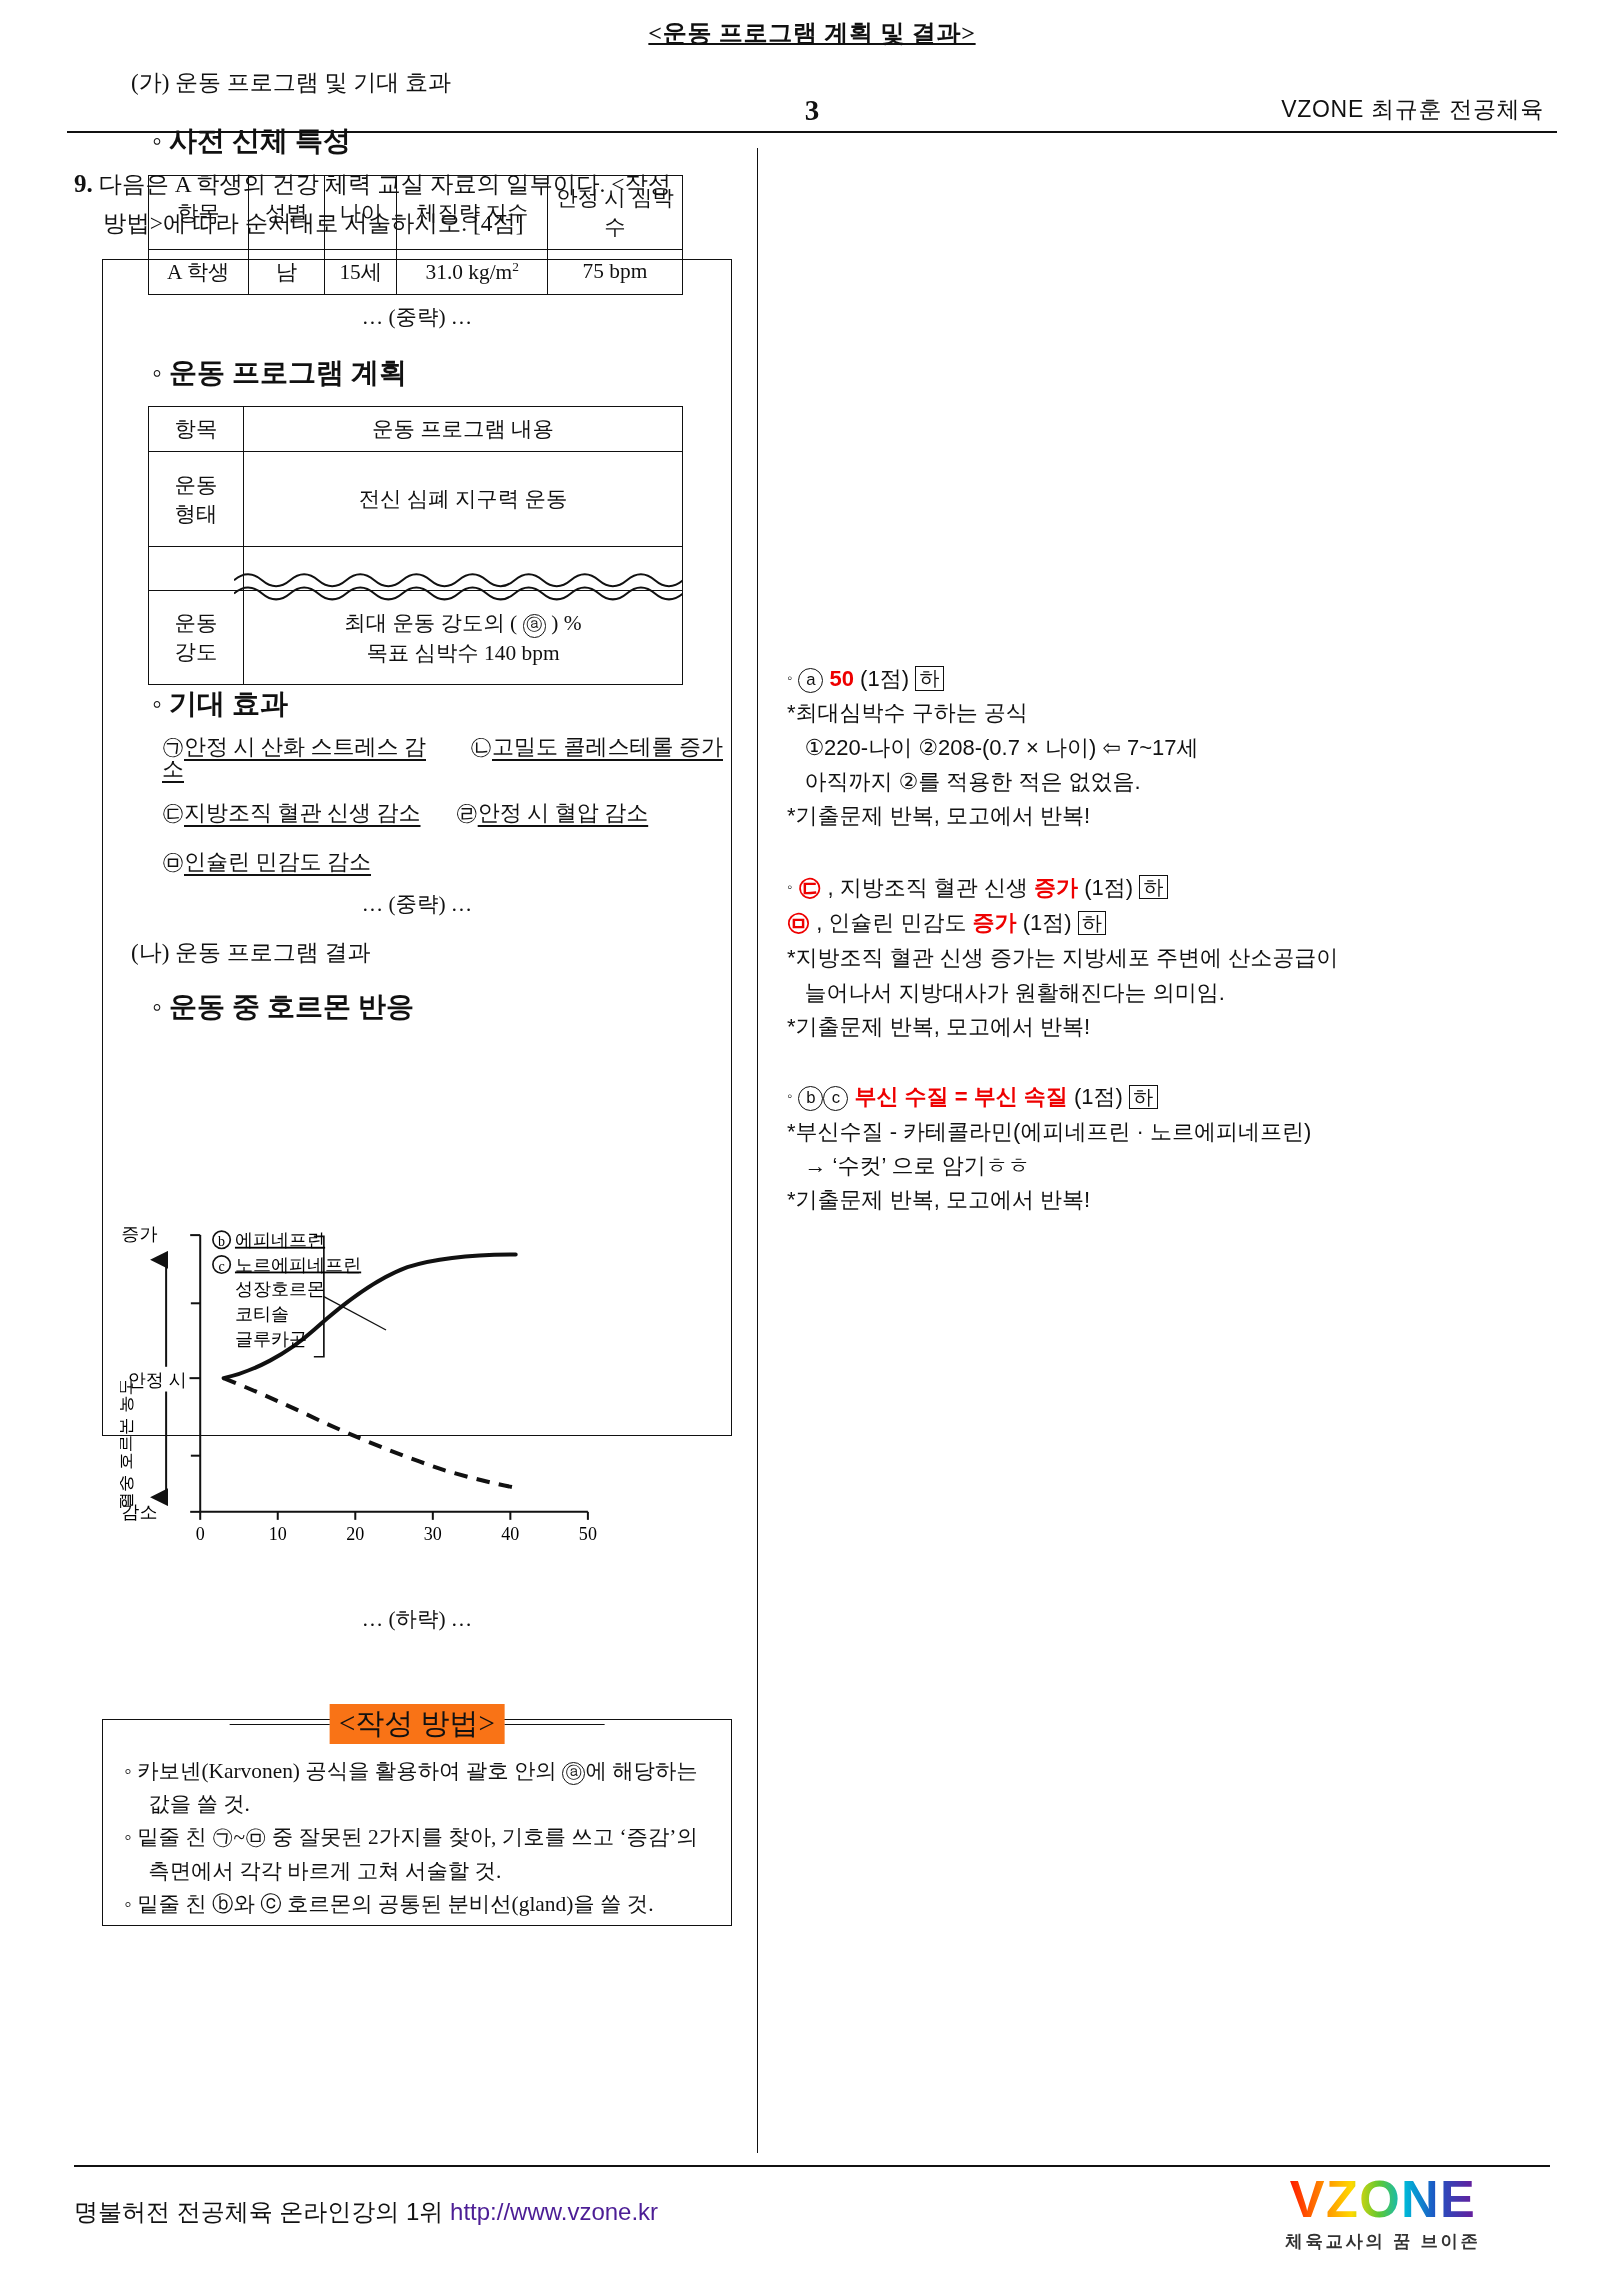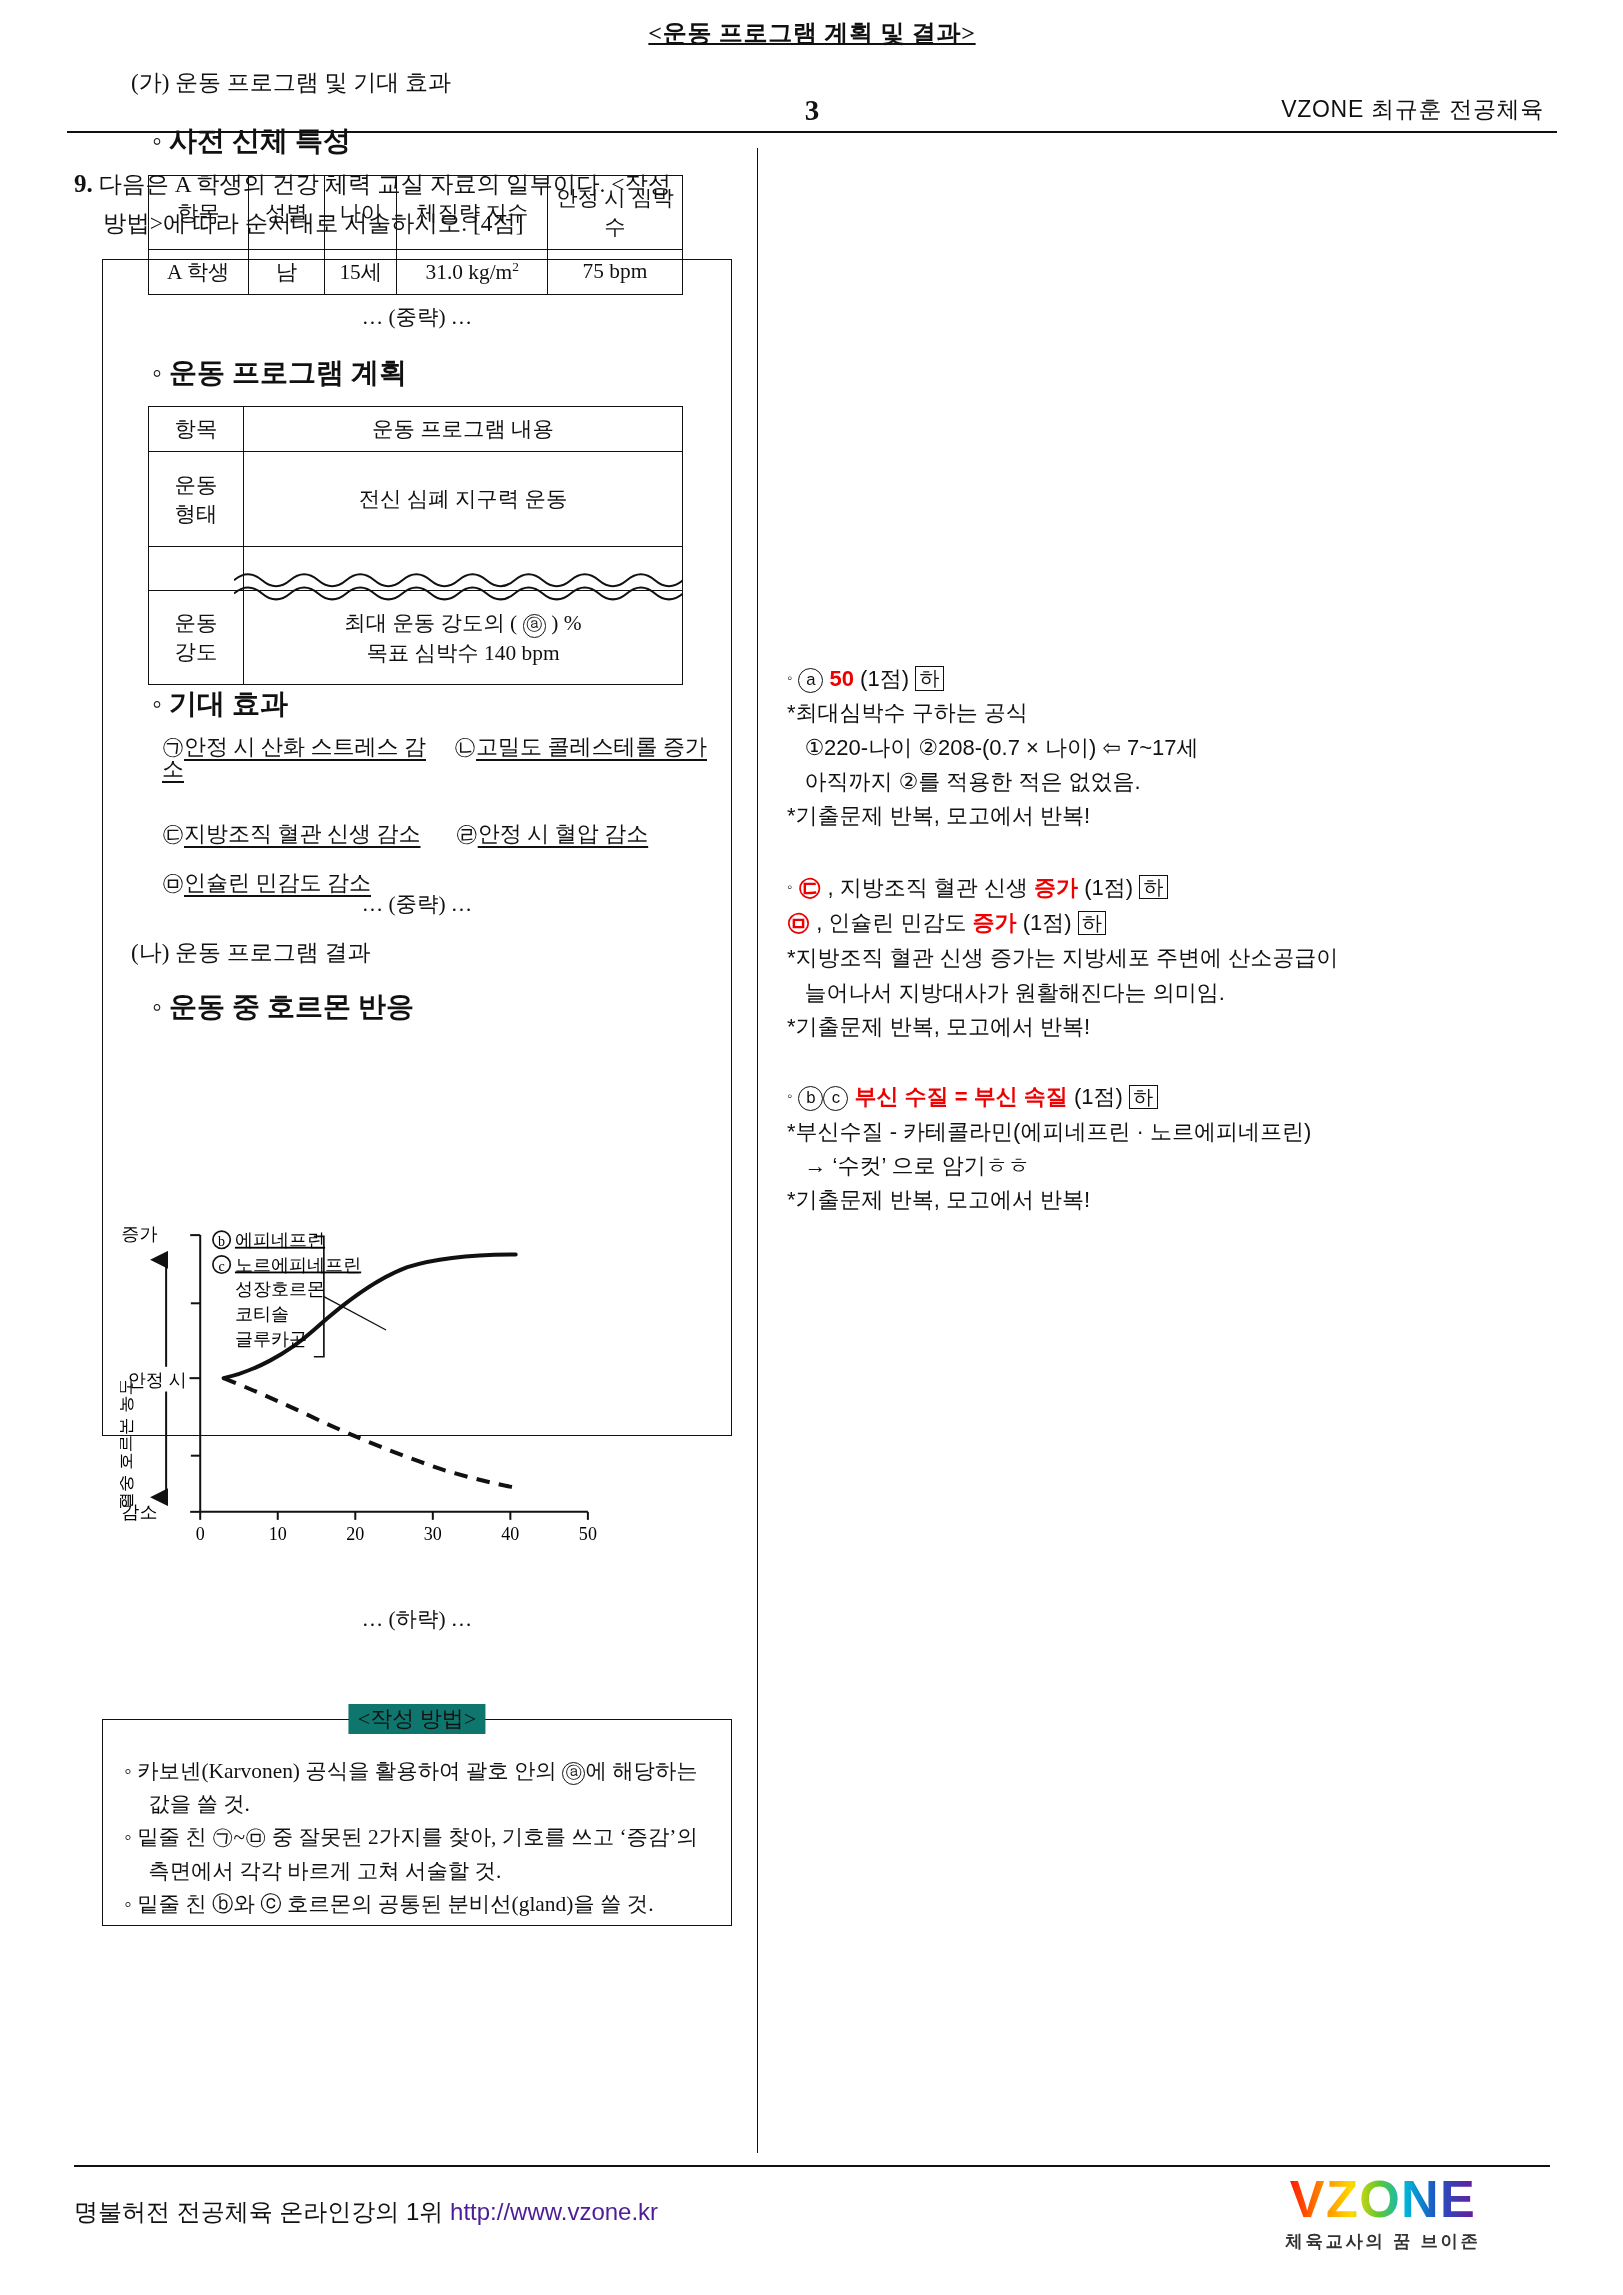--- a/index.html
+++ b/index.html
@@ -86,21 +86,21 @@
   
   #chart-figure{ left:120px; top:1223px; width:508px; height:321px; }
 
   
   #method-box{
     position:absolute; left:102px; top:1719px; width:630px; height:207px;
     border:1.3px solid #111; box-sizing:border-box;
   }
   #method-title{
     position:absolute; left:50%; transform:translateX(-50%); top:-16px;
-    background:#0f766e; padding:0 9.4px; font-size:22px; white-space:nowrap;
+    background:#f97316; padding:0 9.4px; font-size:29px; white-space:nowrap;
   }
   #method-title:before, #method-title:after{
     content:""; position:absolute; top:50%; width:100px; border-top:1.3px solid #111;
   }
   #method-title:before{ left:-100px; }
   #method-title:after{ right:-100px; }
   .method-item{
     font-size:21.4px; line-height:1.55; padding-left:1.3px;
   }
   .method-item .cont{ display:block; padding-left:24px; }
@@ -216,21 +216,21 @@
 
     <svg style="position:absolute; left:86px; top:161px; width:449px; height:41px;" viewBox="0 0 672 62" preserveAspectRatio="none">
       <path d="M0,20 Q21,2 42,20 T84,20 T126,20 T168,20 T210,20 T252,20 T294,20 T336,20 T378,20 T420,20 T462,20 T504,20 T546,20 T588,20 T630,20 T672,20" fill="none" stroke="#111" stroke-width="3"></path>
       <path d="M0,40 Q21,22 42,40 T84,40 T126,40 T168,40 T210,40 T252,40 T294,40 T336,40 T378,40 T420,40 T462,40 T504,40 T546,40 T588,40 T630,40 T672,40" fill="none" stroke="#111" stroke-width="3"></path>
     </svg>
   </div>
 
   <div class="inbox bullet" style="left:152px; top:685px;">◦ 기대 효과</div>
 
   <div class="inbox effects" style="left:162px; top:736px; width:561px;">
-    <div style="display:flex; gap:13px; margin-bottom:43px;">
+    <div style="display:flex; gap:29px; margin-bottom:22px;">
       <div style="width:279px;">
         <span>㉠</span><span class="eff-u">안정 시 산화 스트레스 감소</span>
       </div>
       <div>
         <span>㉡</span><span class="eff-u">고밀도 콜레스테롤 증가</span>
       </div>
     </div>
     <div style="display:flex; gap:14.7px; margin-bottom:27px;">
       <div style="width:279px;">
         <span>㉢</span><span class="eff-u">지방조직 혈관 신생 감소</span>

